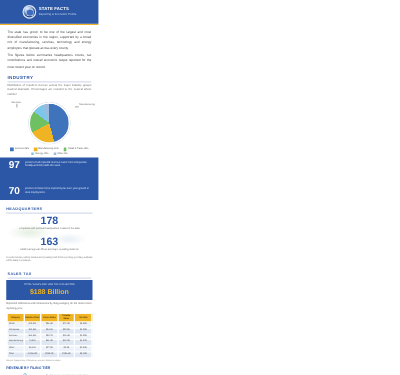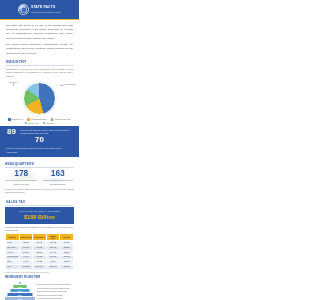--- a/index.html
+++ b/index.html
@@ -109,30 +109,30 @@
   .lg i { width: 2.4px; height: 2.4px; display: block; flex: 0 0 auto; }
   .lg span { font-size: 1.9px; color: #5d5d5d; white-space: nowrap; }
 
   
   .statband {
     background: #2c57a6;
     padding: 2.5px 6px 3px 6px;
     margin-top: 1.5px;
   }
   .statrow { display: flex; align-items: center; gap: 3px; }
-  .statrow + .statrow { margin-top: 0; flex-direction: column; }
+  .statrow + .statrow { margin-top: 13px; }
   .statnum {
     font-size: 8px; font-weight: bold; color: #ffffff;
     line-height: 1; width: 11px; flex: 0 0 auto; text-align: center;
   }
   .stattext { font-size: 2.1px; line-height: 1.7; color: #d8e3f4; }
 
   
   .hq { padding: 2.5px 5px 3px 5px; }
-  .hq-cols { display: flex; gap: 4px; margin-top: 1.5px; }
+  .hq-cols { display: flex; gap: 4px; margin-top: 1.5px; flex-direction: column; }
   .hq-col { flex: 1 1 0; text-align: center; }
   .hq-num {
     font-size: 8.5px; font-weight: bold; color: #2c57a6; line-height: 1;
   }
   .hq-cap {
     font-size: 1.9px; line-height: 1.65; color: #6a6a6a; margin-top: 1.5px;
   }
   .hq-foot {
     font-size: 1.9px; line-height: 1.7; color: #7a7a7a;
     margin-top: 2px; text-align: justify;
@@ -270,21 +270,21 @@
         <span>Energy 10%</span>
       </div>
       <div class="lg">
         <i style="background: rgb(159, 185, 221);"></i>
         <span>Other 5%</span>
       </div>
     </div>
 
   <div class="statband">
     <div class="statrow">
-      <div class="statnum">89</div>
+      <div class="statnum">97</div>
       <div class="stattext">percent of all reported revenue came from companies headquartered inside the state.</div>
     </div>
     <div class="statrow">
       <div class="statnum">70</div>
       <div class="stattext">percent of those firms reported year over year growth in total employment.</div>
     </div>
   </div>
 
   <div class="hq" style="position:relative;">
     <div class="hqmap"></div>

